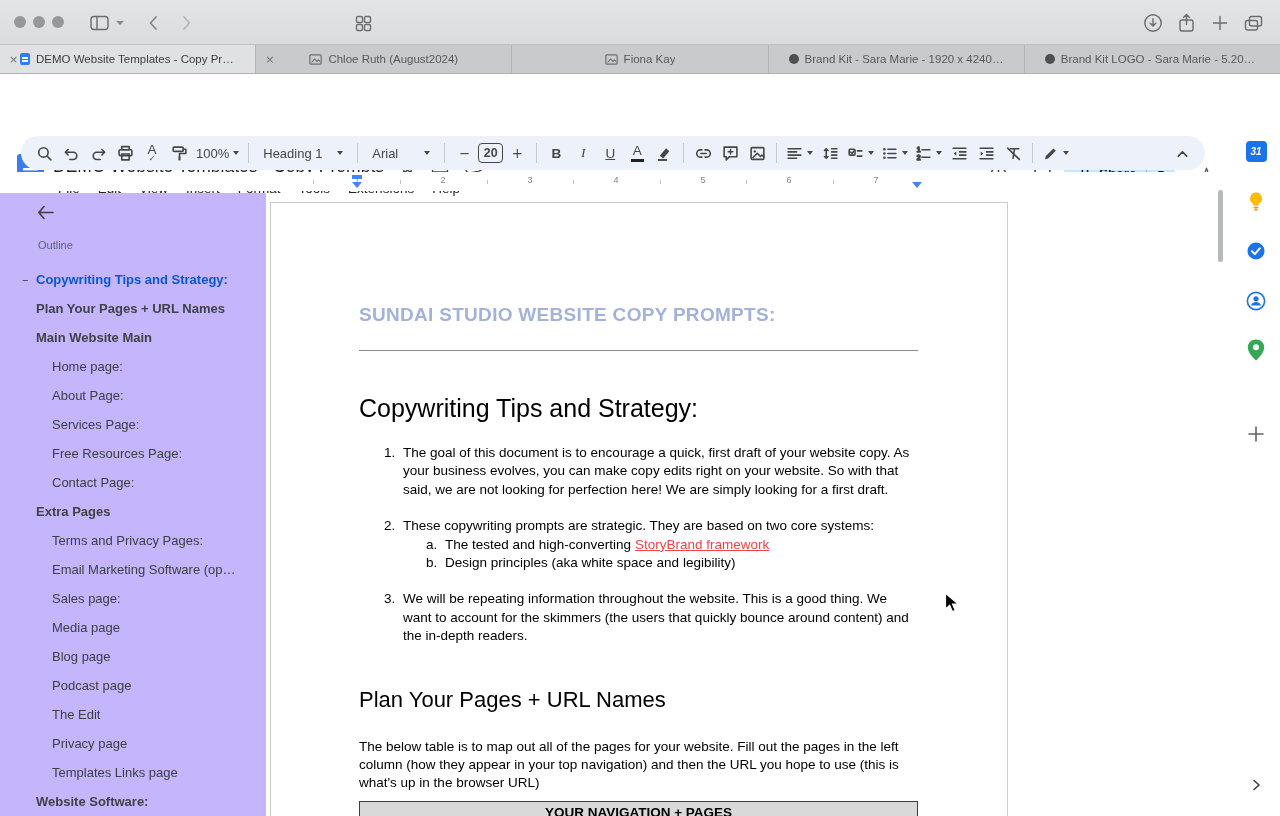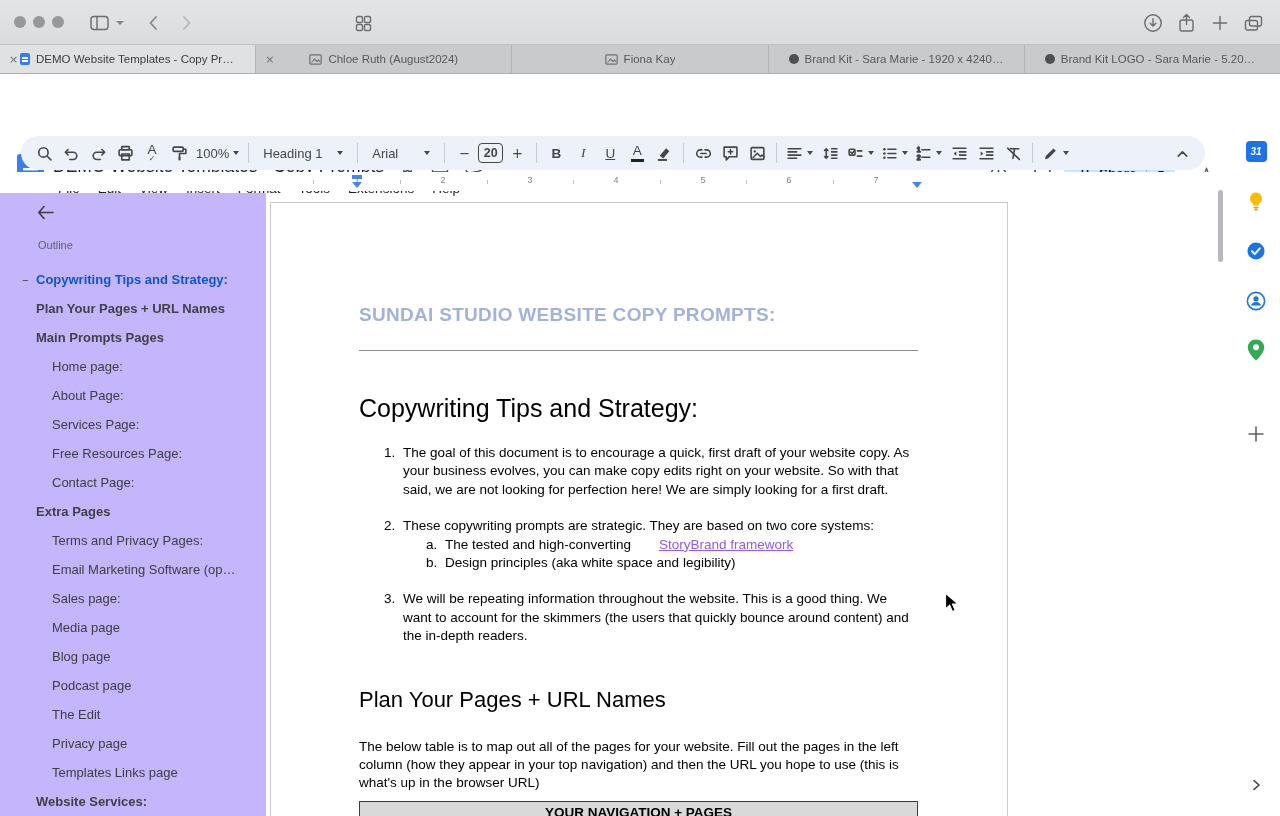--- a/index.html
+++ b/index.html
@@ -98,21 +98,21 @@
   .h1{font-size:25px;font-weight:400;color:#000;margin-top:42px;line-height:31px;}
   .h2{font-size:22px;font-weight:400;color:#000;margin-top:40px;line-height:28px;}
   .body-txt{font-size:13.5px;line-height:18.4px;}
   .listwrap{margin-top:20px;}
   .li{display:flex;}
   .li .num{flex:none;width:19px;}
   .li.top{padding-left:25px;}
   .li.sub{padding-left:67px;}
   .mt{margin-top:18px;}
   .para{margin-top:24px;}
-  .doclink{color:#8b5cf6;text-decoration:underline;margin-left:24px;}
+  .doclink{color:#ef4444;text-decoration:underline;}
   .dtable{margin-top:8px;border:1px solid #3c3c3c;}
   .dtable-header{background:#d9d9d9;text-align:center;font-weight:700;font-size:13.5px;padding:3px 0 4px;}
 
   
   .scroll-thumb{position:absolute;left:1218px;top:190px;width:5px;height:72px;background:#b7b9bc;border-radius:3px;}
   .rail{position:absolute;left:1232px;top:134px;bottom:0;width:48px;background:#fff;}
   .rail-btn{position:absolute;left:13px;width:22px;height:22px;display:flex;align-items:center;justify-content:center;background:none;border:none;font-style:italic;}
   .gcal{width:21px;height:21px;background:#1a73e8;border-radius:4px;color:#fff;font-size:10px;font-weight:700;
         display:flex;align-items:center;justify-content:center;}
   .cursor{position:absolute;left:944px;top:592px;z-index:50;}
@@ -505,37 +505,37 @@
     <button class="oback">
       <svg width="19" height="17" viewBox="0 0 19 17">
           <path d="M8 2.5 L2.8 8.5 L8 14.5 M3.2 8.5 H17" fill="none" stroke="#3c4043" stroke-width="1.6" stroke-linecap="round" stroke-linejoin="round"></path>
         </svg>
     </button>
     <div class="olabel">Outline</div>
     <span class="ocollapse dj">–</span>
     <div class="oitems">
       <div class="oitem head active">Copywriting Tips and Strategy:</div>
       <div class="oitem head">Plan Your Pages + URL Names</div>
-      <div class="oitem head">Main Prompts Pages</div>
+      <div class="oitem head">Main Website Main</div>
       <div class="oitem l2">Home page:</div>
       <div class="oitem l2">About Page:</div>
       <div class="oitem l2">Services Page:</div>
       <div class="oitem l2">Free Resources Page:</div>
       <div class="oitem l2">Contact Page:</div>
       <div class="oitem head">Extra Pages</div>
       <div class="oitem l2">Terms and Privacy Pages:</div>
       <div class="oitem l2">Email Marketing Software (op…</div>
       <div class="oitem l2">Sales page:</div>
       <div class="oitem l2">Media page</div>
       <div class="oitem l2">Blog page</div>
       <div class="oitem l2">Podcast page</div>
       <div class="oitem l2">The Edit</div>
       <div class="oitem l2">Privacy page</div>
       <div class="oitem l2">Templates Links page</div>
-      <div class="oitem head">Website Services:</div>
+      <div class="oitem head">Website Software:</div>
     </div>
   </div>
 
   <div class="page">
     <div class="pcontent">
       <div class="display-title">SUNDAI STUDIO WEBSITE COPY PROMPTS:</div>
       <hr class="rule">
       <div class="h1">Copywriting Tips and Strategy:</div>
 
       <div class="listwrap body-txt">

